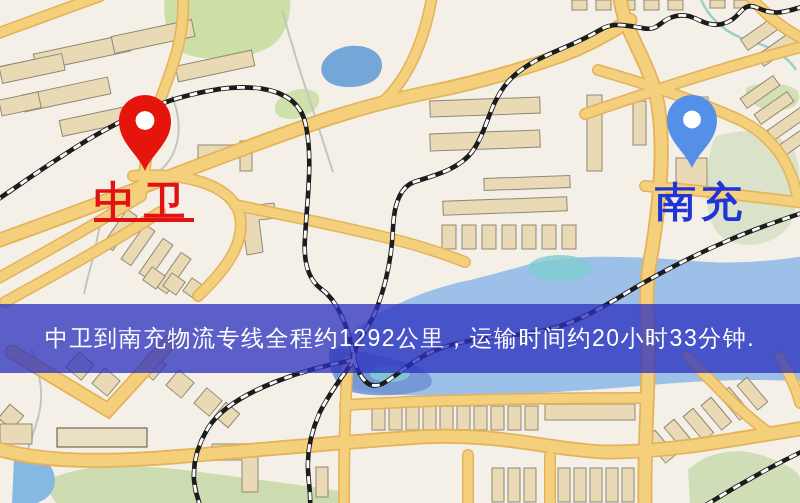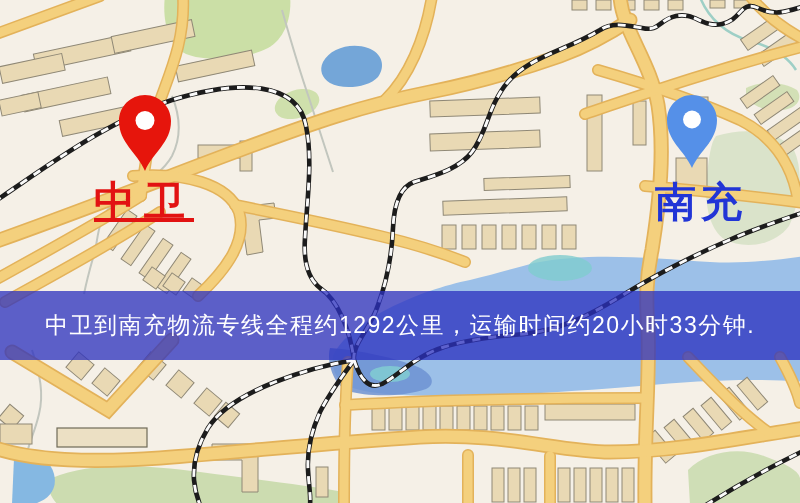--- a/index.html
+++ b/index.html
@@ -18,21 +18,21 @@
   .rwt{fill:none;stroke:#fafafa;stroke-width:2.9;stroke-dasharray:8 8;}
   .bld{fill:#e9d9b4;stroke:#8f8876;stroke-width:1;}
   .bld2{fill:#ece0c4;stroke:#6f6a58;stroke-width:1.2;}
   .river{fill:none;stroke:#c2c6be;stroke-width:2;}
 
   .city-label{position:absolute;font-weight:bold;font-size:41px;line-height:1;
       font-family:"Liberation Serif", serif;white-space:nowrap;}
   #origin-label{left:94px;top:181px;color:#e21212;letter-spacing:9px;text-decoration:underline;}
   #dest-label{left:639px;top:182px;color:#2135d6;letter-spacing:5px;margin-left:16px;}
 
-  #info-banner{position:absolute;left:0;top:291px;width:800px;height:69px;
+  #info-banner{position:absolute;left:0;top:304px;width:800px;height:69px;
       background:rgba(44,48,190,0.76);display:flex;align-items:center;justify-content:center;}
   #info-banner .txt{color:#fff;font-size:23px;letter-spacing:1.5px;white-space:nowrap;}
 </style>
 </head>
 <body>
 
 <div id="map-wrap">
 <svg width="800" height="503" viewBox="0 0 800 503">
   <defs>
     <path id="y8" d="M-4,34 L100,-4"></path>

